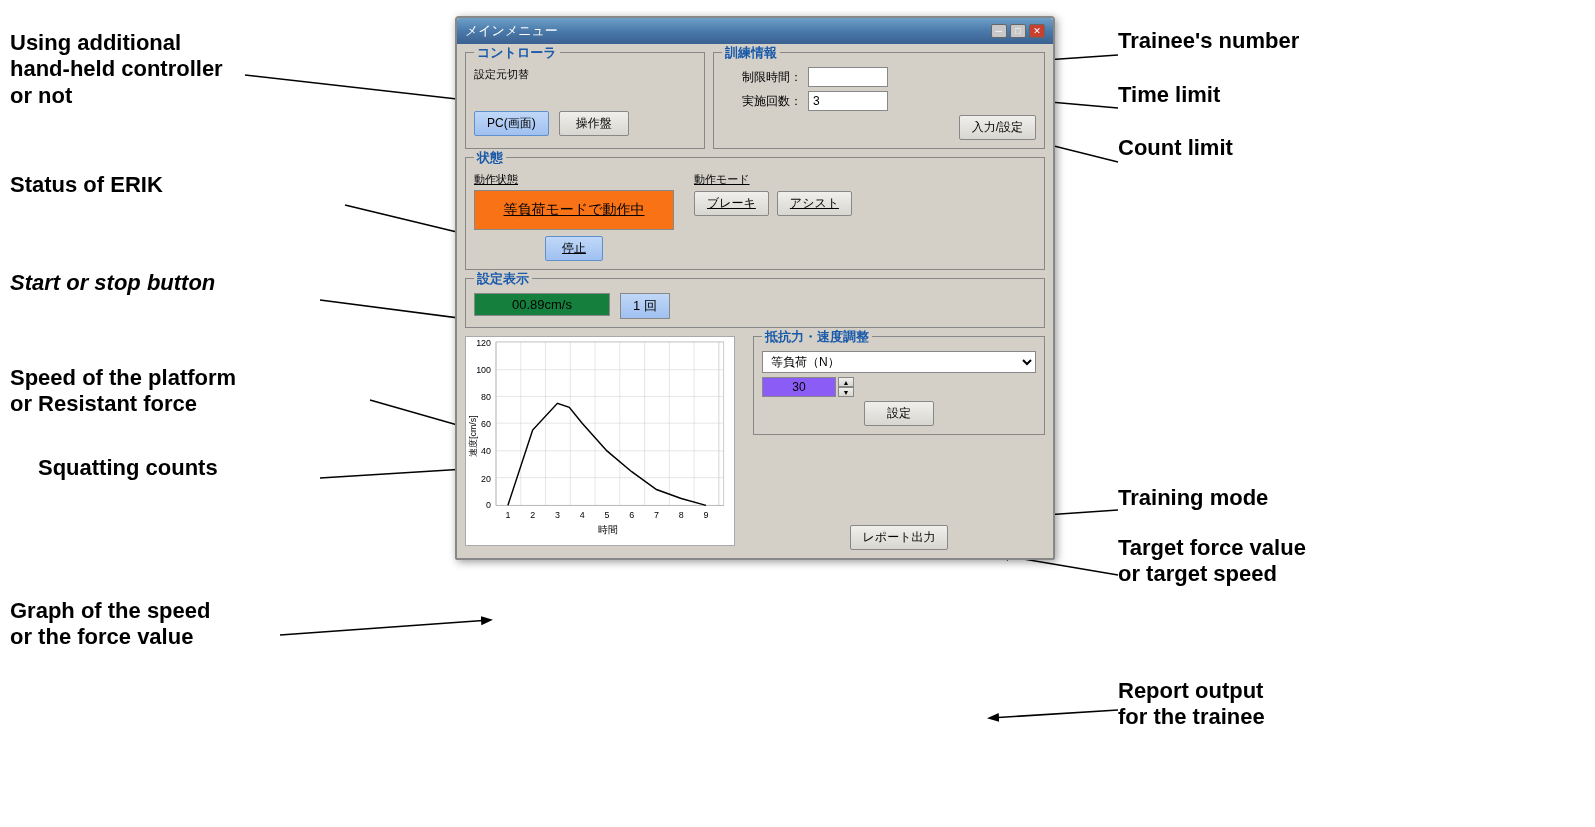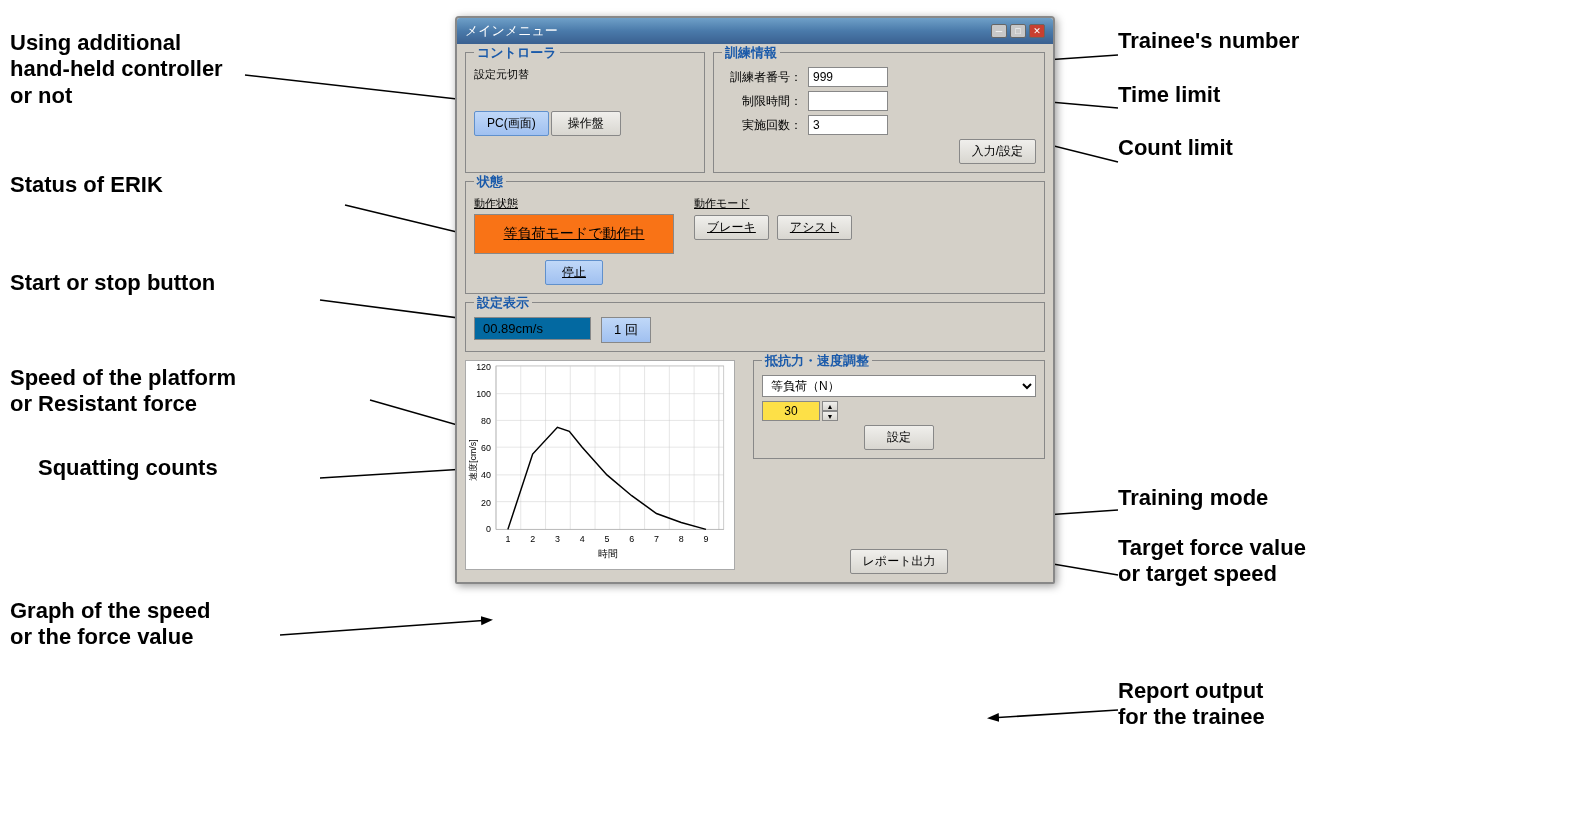--- a/index.html
+++ b/index.html
@@ -86,21 +86,21 @@
       font-size: 13px;
       font-weight: bold;
     }
     .sub-label {
       font-size: 11px;
       color: #000;
       margin-bottom: 3px;
     }
     .btn-row {
       display: flex;
-      gap: 2px;
+      gap: 10px;
       margin-top: 29px;
     }
     .win-btn {
       background: linear-gradient(to bottom, #f0efec 0%, #d8d6d0 100%);
       border: 1px solid #888;
       border-radius: 2px;
       padding: 3px 12px;
       font-size: 12px;
       cursor: pointer;
       color: #000;
@@ -209,24 +209,25 @@
       padding: 14px 8px 8px;
       margin-bottom: 8px;
     }
     .settings-inner {
       display: flex;
       gap: 10px;
       align-items: flex-start;
     }
     .speed-display {
       border: 1px solid #888;
-      background: #0369a1;
+      background: #15803d;
       padding: 3px 8px;
       font-size: 13px;
-      width: 117px;
+      width: 136px;
+      text-align: center;
     }
     .count-display {
       border: 1px solid #888;
       background: linear-gradient(to bottom, #c0d8f8 0%, #a0c0f0 100%);
       padding: 3px 10px;
       font-size: 13px;
       text-align: center;
       min-width: 50px;
     }
 
@@ -267,24 +268,24 @@
       font-size: 12px;
       flex: 1;
     }
     .spinner-row {
       display: flex;
       align-items: center;
       gap: 2px;
     }
     .spinner-input {
       border: 1px solid #888;
-      background: #fde047;
+      background: #8b5cf6;
       padding: 2px 4px;
       font-size: 12px;
-      width: 58px;
+      width: 74px;
       text-align: center;
     }
     .spinner-btns {
       display: flex;
       flex-direction: column;
     }
     .spinner-btn {
       width: 16px;
       height: 10px;
       background: linear-gradient(to bottom, #f0efec 0%, #d8d6d0 100%);
@@ -350,21 +351,21 @@
   <line x1="1118" y1="710" x2="990" y2="718" stroke="#000" stroke-width="1.5" marker-end="url(#arrow)"></line>
   <defs>
     <marker id="arrow" markerWidth="8" markerHeight="8" refX="6" refY="3" orient="auto">
       <path d="M0,0 L0,6 L8,3 z" fill="#000"></path>
     </marker>
   </defs>
 </svg>
 
 <div class="annotation" style="top:30px; left:10px;">Using additional<br>hand-held controller<br>or not</div>
 <div class="annotation" style="top:172px; left:10px;">Status of ERIK</div>
-<div class="annotation" style="top:270px; left:10px;">Start or stop button</div>
+<div class="annotation" style="top:270px; left:10px;font-style:italic;">Start or stop button</div>
 <div class="annotation" style="top:365px; left:10px;">Speed of the platform<br>or Resistant force</div>
 <div class="annotation" style="top:455px; left:10px;margin-left:28px;">Squatting counts</div>
 <div class="annotation" style="top:598px; left:10px;">Graph of the speed<br>or the force value</div>
 
 <div class="right-annotation" style="top:28px; left:1118px;">Trainee's number</div>
 <div class="right-annotation" style="top:82px; left:1118px;">Time limit</div>
 <div class="right-annotation" style="top:135px; left:1118px;">Count limit</div>
 <div class="right-annotation" style="top:485px; left:1118px;">Training mode</div>
 <div class="right-annotation" style="top:535px; left:1118px;">Target force value<br>or target speed</div>
 <div class="right-annotation" style="top:678px; left:1118px;">Report output<br>for the trainee</div>
@@ -388,24 +389,20 @@
         <div class="section-title">コントローラ</div>
         <div class="sub-label">設定元切替</div>
         <div class="btn-row">
           <button class="win-btn blue-highlight">PC(画面)</button>
           <button class="win-btn">操作盤</button>
         </div>
       </div>
 
       <div class="training-box">
         <div class="section-title">訓練情報</div>
-        <div class="info-row">
-          <span class="info-label">訓練者番号：</span>
-          <input type="text" class="info-input" value="999" style="">
-        </div>
         <div class="info-row">
           <span class="info-label">制限時間：</span>
           <input type="text" class="info-input" value="" style="">
         </div>
         <div class="info-row">
           <span class="info-label">実施回数：</span>
           <input type="text" class="info-input" value="3" style="">
         </div>
         <div class="input-settings-btn">
           <button class="win-btn">入力/設定</button>

